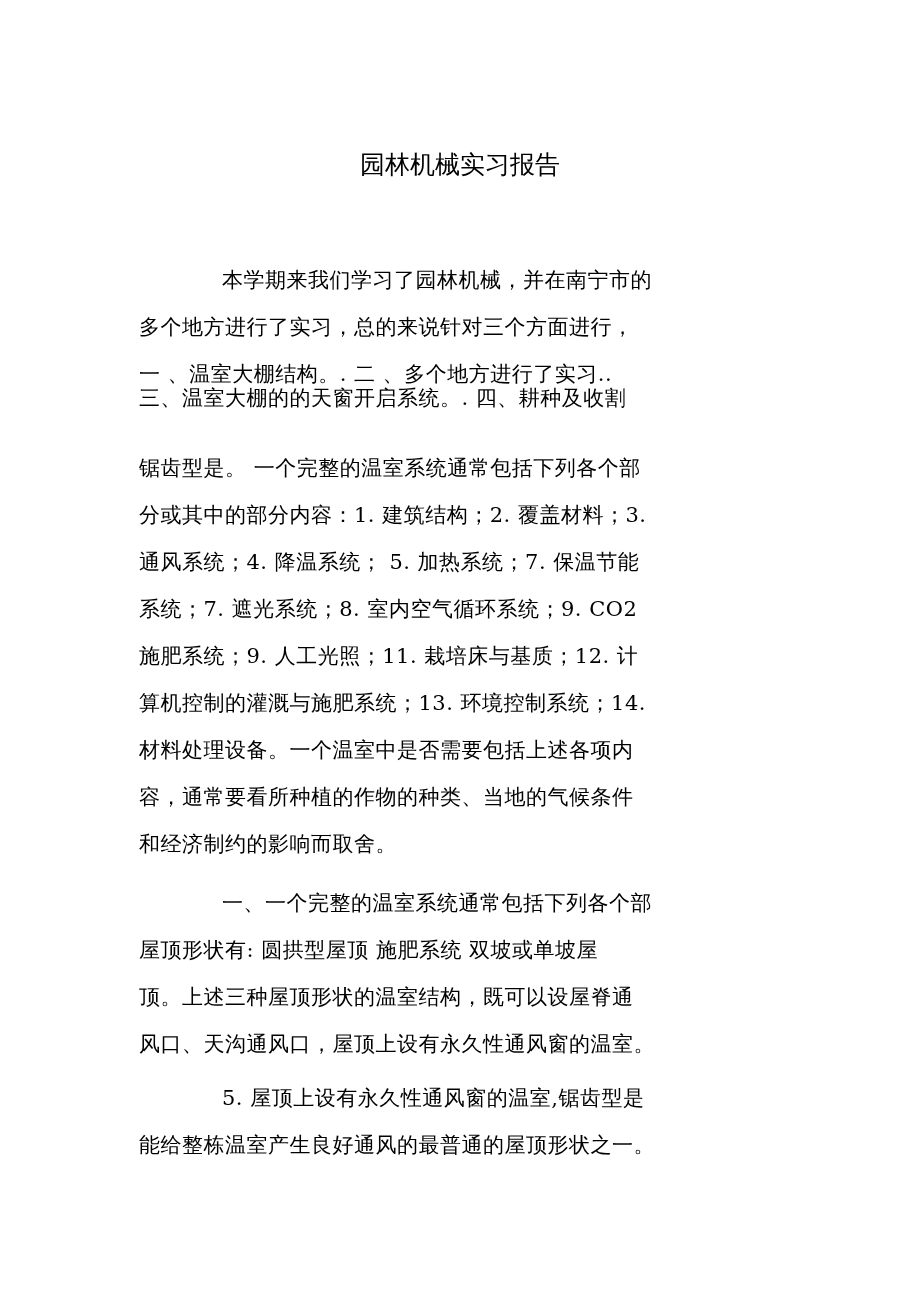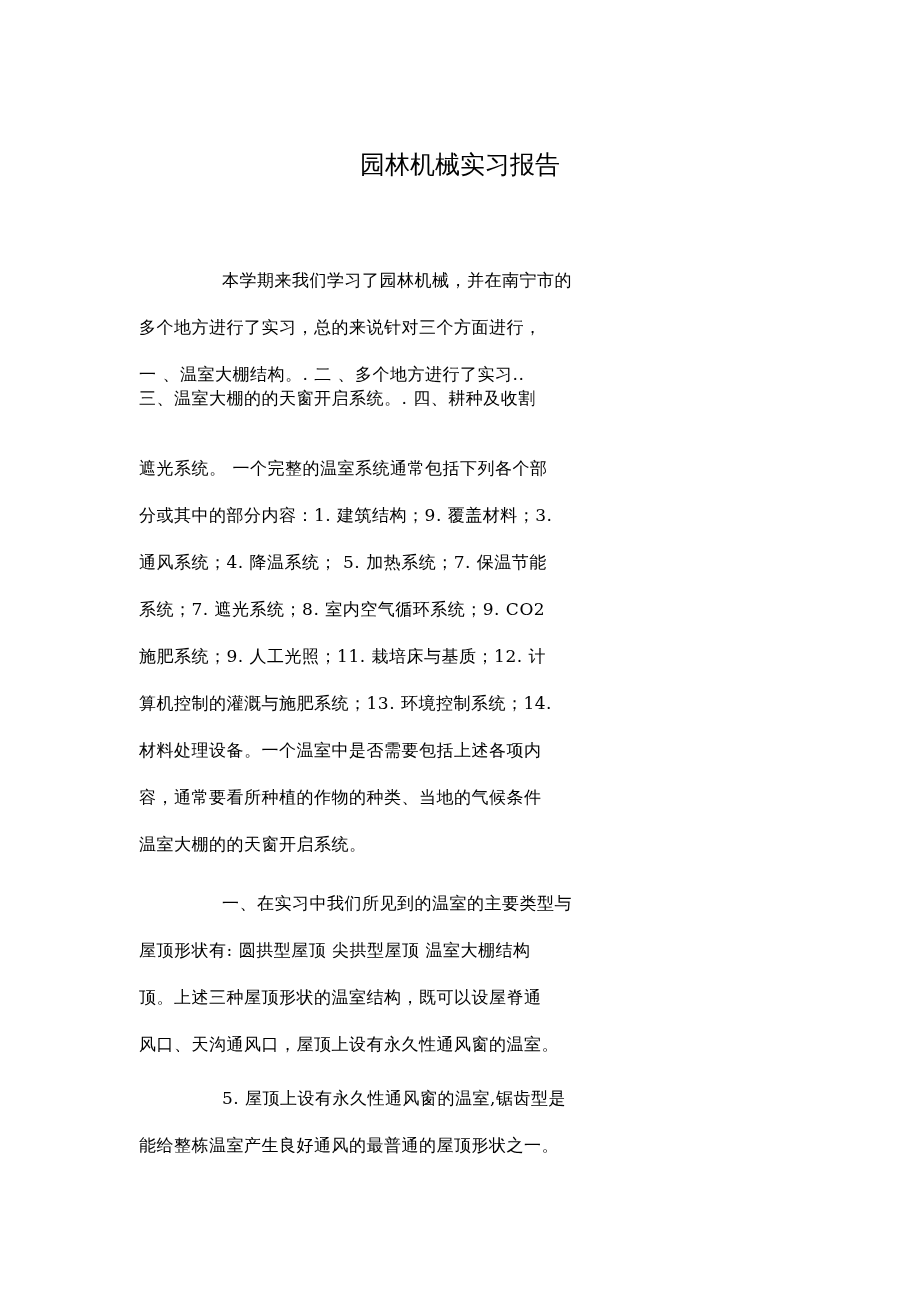--- a/index.html
+++ b/index.html
@@ -1,42 +1,42 @@
 <!DOCTYPE html>
 <html><head>
 <meta charset="utf-8">
 <style>
   html, body { margin: 0; padding: 0; background: #ffffff; }
   body { width: 920px; height: 1302px; position: relative; overflow: hidden;
          font-family: "DejaVu Serif", "Liberation Serif", serif; color: #000; }
   .title { position: absolute; left: 0; width: 920px; top: 118px; text-align: center;
            font-family: "DejaVu Sans", "Liberation Sans", sans-serif; font-weight: normal;
            font-size: 25px; letter-spacing: 0px; margin-top: 30px; }
-  .line { position: absolute; left: 139px; width: 660px; font-size: 17px; line-height: 32px;
+  .line { position: absolute; left: 139px; width: 660px; font-size: 21px; line-height: 32px;
           white-space: nowrap; letter-spacing: 0.5px; }
   .indent { left: 222px; }
 </style>
 </head>
 <body>
 
 <div>
   <div class="title">园林机械实习报告</div>
 
   <div class="line indent" style="top:264px">本学期来我们学习了园林机械，并在南宁市的</div>
   <div class="line" style="top:311px">多个地方进行了实习，总的来说针对三个方面进行，</div>
   <div class="line" style="top:358px">一 、温室大棚结构。. 二 、多个地方进行了实习..</div>
   <div class="line" style="top:382px">三、温室大棚的的天窗开启系统。. 四、耕种及收割</div>
-  <div class="line" style="top:452px">遮光系统。 一个完整的温室系统通常包括下列各个部</div>
-  <div class="line" style="top:499px">分或其中的部分内容：1. 建筑结构；9. 覆盖材料；3.</div>
+  <div class="line" style="top:452px">锯齿型是。 一个完整的温室系统通常包括下列各个部</div>
+  <div class="line" style="top:499px">分或其中的部分内容：1. 建筑结构；2. 覆盖材料；3.</div>
   <div class="line" style="top:546px">通风系统；4. 降温系统；  5. 加热系统；7. 保温节能</div>
   <div class="line" style="top:593px">系统；7. 遮光系统；8. 室内空气循环系统；9. CO2</div>
   <div class="line" style="top:640px">施肥系统；9. 人工光照；11. 栽培床与基质；12. 计</div>
   <div class="line" style="top:687px">算机控制的灌溉与施肥系统；13. 环境控制系统；14.</div>
   <div class="line" style="top:734px">材料处理设备。一个温室中是否需要包括上述各项内</div>
   <div class="line" style="top:781px">容，通常要看所种植的作物的种类、当地的气候条件</div>
-  <div class="line" style="top:828px">温室大棚的的天窗开启系统。</div>
-  <div class="line indent" style="top:887px">一、在实习中我们所见到的温室的主要类型与</div>
-  <div class="line" style="top:934px">屋顶形状有: 圆拱型屋顶 尖拱型屋顶 温室大棚结构</div>
+  <div class="line" style="top:828px">和经济制约的影响而取舍。</div>
+  <div class="line indent" style="top:887px">一、一个完整的温室系统通常包括下列各个部</div>
+  <div class="line" style="top:934px">屋顶形状有: 圆拱型屋顶 施肥系统 双坡或单坡屋</div>
   <div class="line" style="top:981px">顶。上述三种屋顶形状的温室结构，既可以设屋脊通</div>
   <div class="line" style="top:1028px">风口、天沟通风口，屋顶上设有永久性通风窗的温室。</div>
   <div class="line indent" style="top:1082px">5. 屋顶上设有永久性通风窗的温室,锯齿型是</div>
   <div class="line" style="top:1129px">能给整栋温室产生良好通风的最普通的屋顶形状之一。</div>
 </div>
 
 </body></html>

